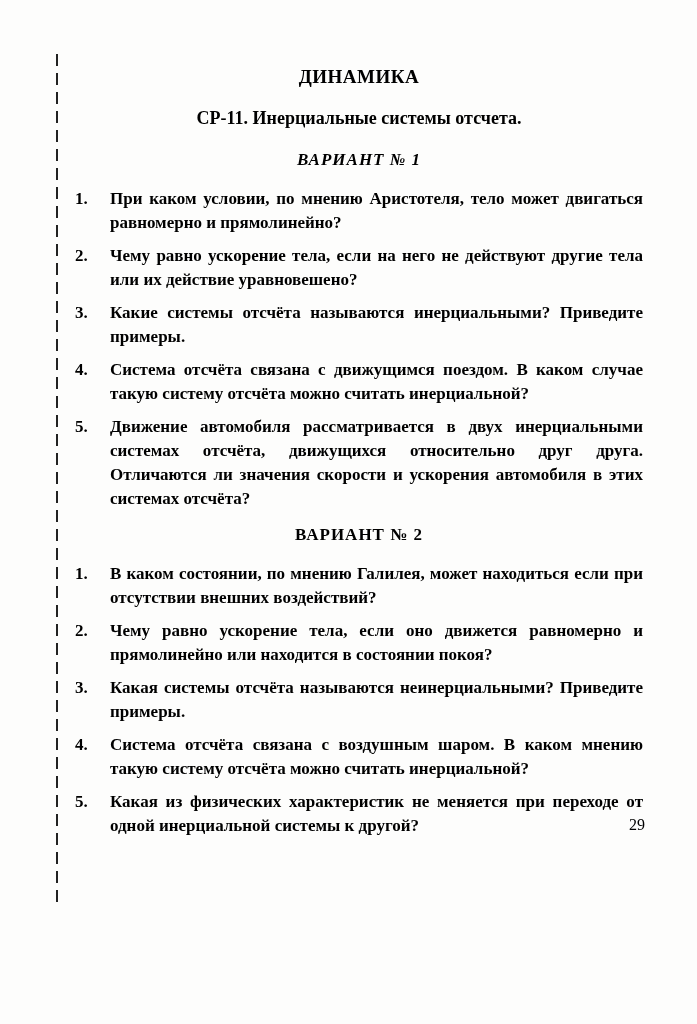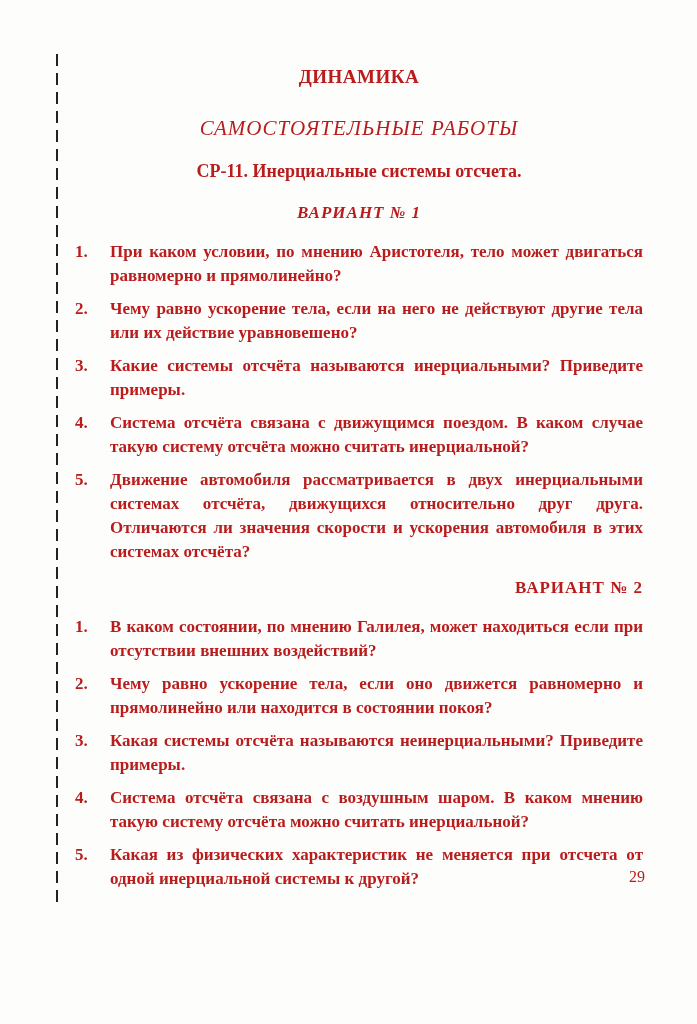--- a/index.html
+++ b/index.html
@@ -6,21 +6,21 @@
     margin: 0;
     padding: 0;
     background: #ffffff;
   }
   .page {
     position: relative;
     width: 697px;
     height: 1024px;
     background: #fdfdfc;
     font-family: "Liberation Serif", "DejaVu Serif", serif;
-    color: #b91c1c;
+    color: #000000;
     overflow: hidden;
     box-sizing: border-box;
   }
   .tear-line {
     position: absolute;
     left: 56px;
     top: 54px;
     width: 2px;
     height: 852px;
     background: repeating-linear-gradient(
@@ -58,21 +58,21 @@
   }
   .worksheet-code {
   }
   .variant-heading {
     text-align: center;
     font-size: 17px;
     font-weight: bold;
     letter-spacing: 1px;
   }
   .variant-heading.v1 { margin-top: 19px; font-style: italic; }
-  .variant-heading.v2 { margin-top: 14px; text-align: right; }
+  .variant-heading.v2 { margin-top: 14px; }
   ol.questions {
     list-style: none;
     margin: 17px 0 0 0;
     padding: 0;
   }
   ol.questions li {
     display: grid;
     grid-template-columns: 35px 1fr;
     margin-bottom: 9px;
     font-size: 17px;
@@ -81,37 +81,36 @@
   }
   .q-num {
     text-align: left;
   }
   .q-text {
     text-align: justify;
   }
   .page-number {
     position: absolute;
     right: 52px;
-    top: 868px;
+    top: 816px;
     font-size: 16px;
     font-weight: normal;
     text-align: center;
   }
 </style>
 </head>
 <body>
 
 <div class="page">
   <div class="tear-line"></div>
 
   <div class="content">
 
     <div class="chapter-title">ДИНАМИКА</div>
 
-    <div class="section-title">САМОСТОЯТЕЛЬНЫЕ РАБОТЫ</div>
 
     <div class="worksheet-title">
       <span class="worksheet-code">СР-11.</span>
       <span>Инерциальные системы отсчета.</span>
       <br>
     </div>
 
     <div class="variant-heading v1">ВАРИАНТ № 1</div>
 
     <ol class="questions">
@@ -151,20 +150,20 @@
       <li>
         <span class="q-num">3.</span>
         <span class="q-text">Какая системы отсчёта называются неинерциальными? Приведите примеры.</span>
       </li>
       <li>
         <span class="q-num">4.</span>
         <span class="q-text">Система отсчёта связана с воздушным шаром. В каком мнению такую систему отсчёта можно считать инерциальной?</span>
       </li>
       <li>
         <span class="q-num">5.</span>
-        <span class="q-text">Какая из физических характеристик не меняется при отсчета от одной инерциальной системы к другой?</span>
+        <span class="q-text">Какая из физических характеристик не меняется при переходе от одной инерциальной системы к другой?</span>
       </li>
     </ol>
 
   </div>
 
   <div class="page-number">29</div>
 </div>
 
 </body></html>

